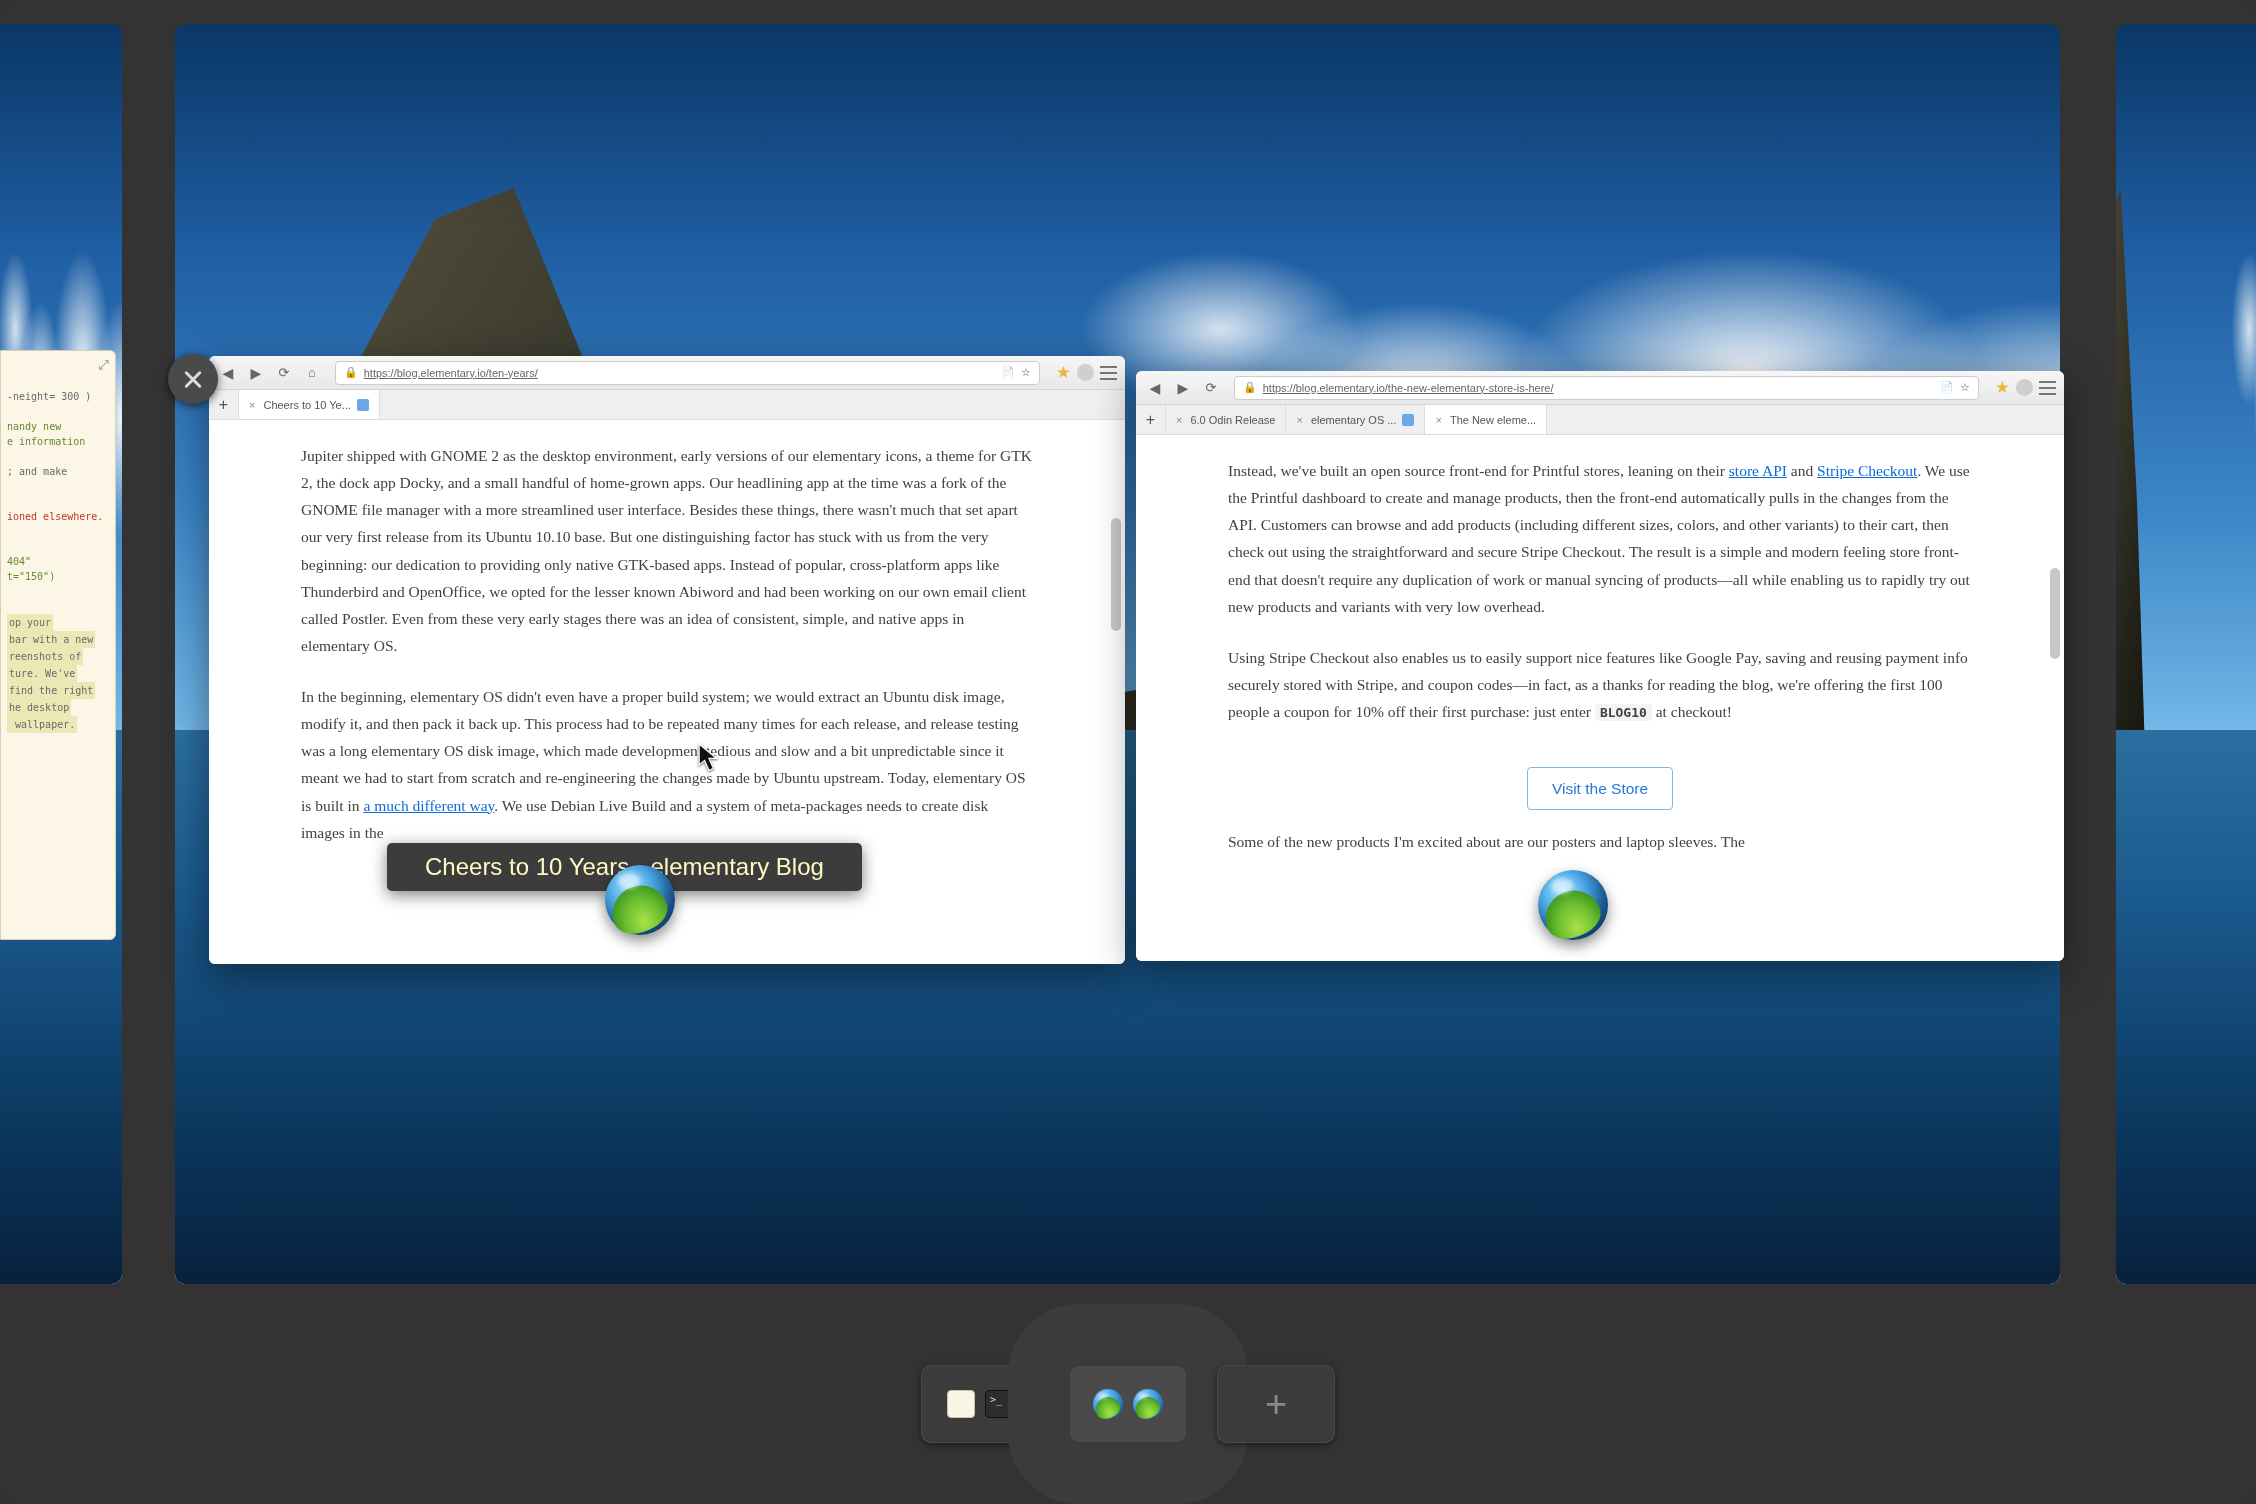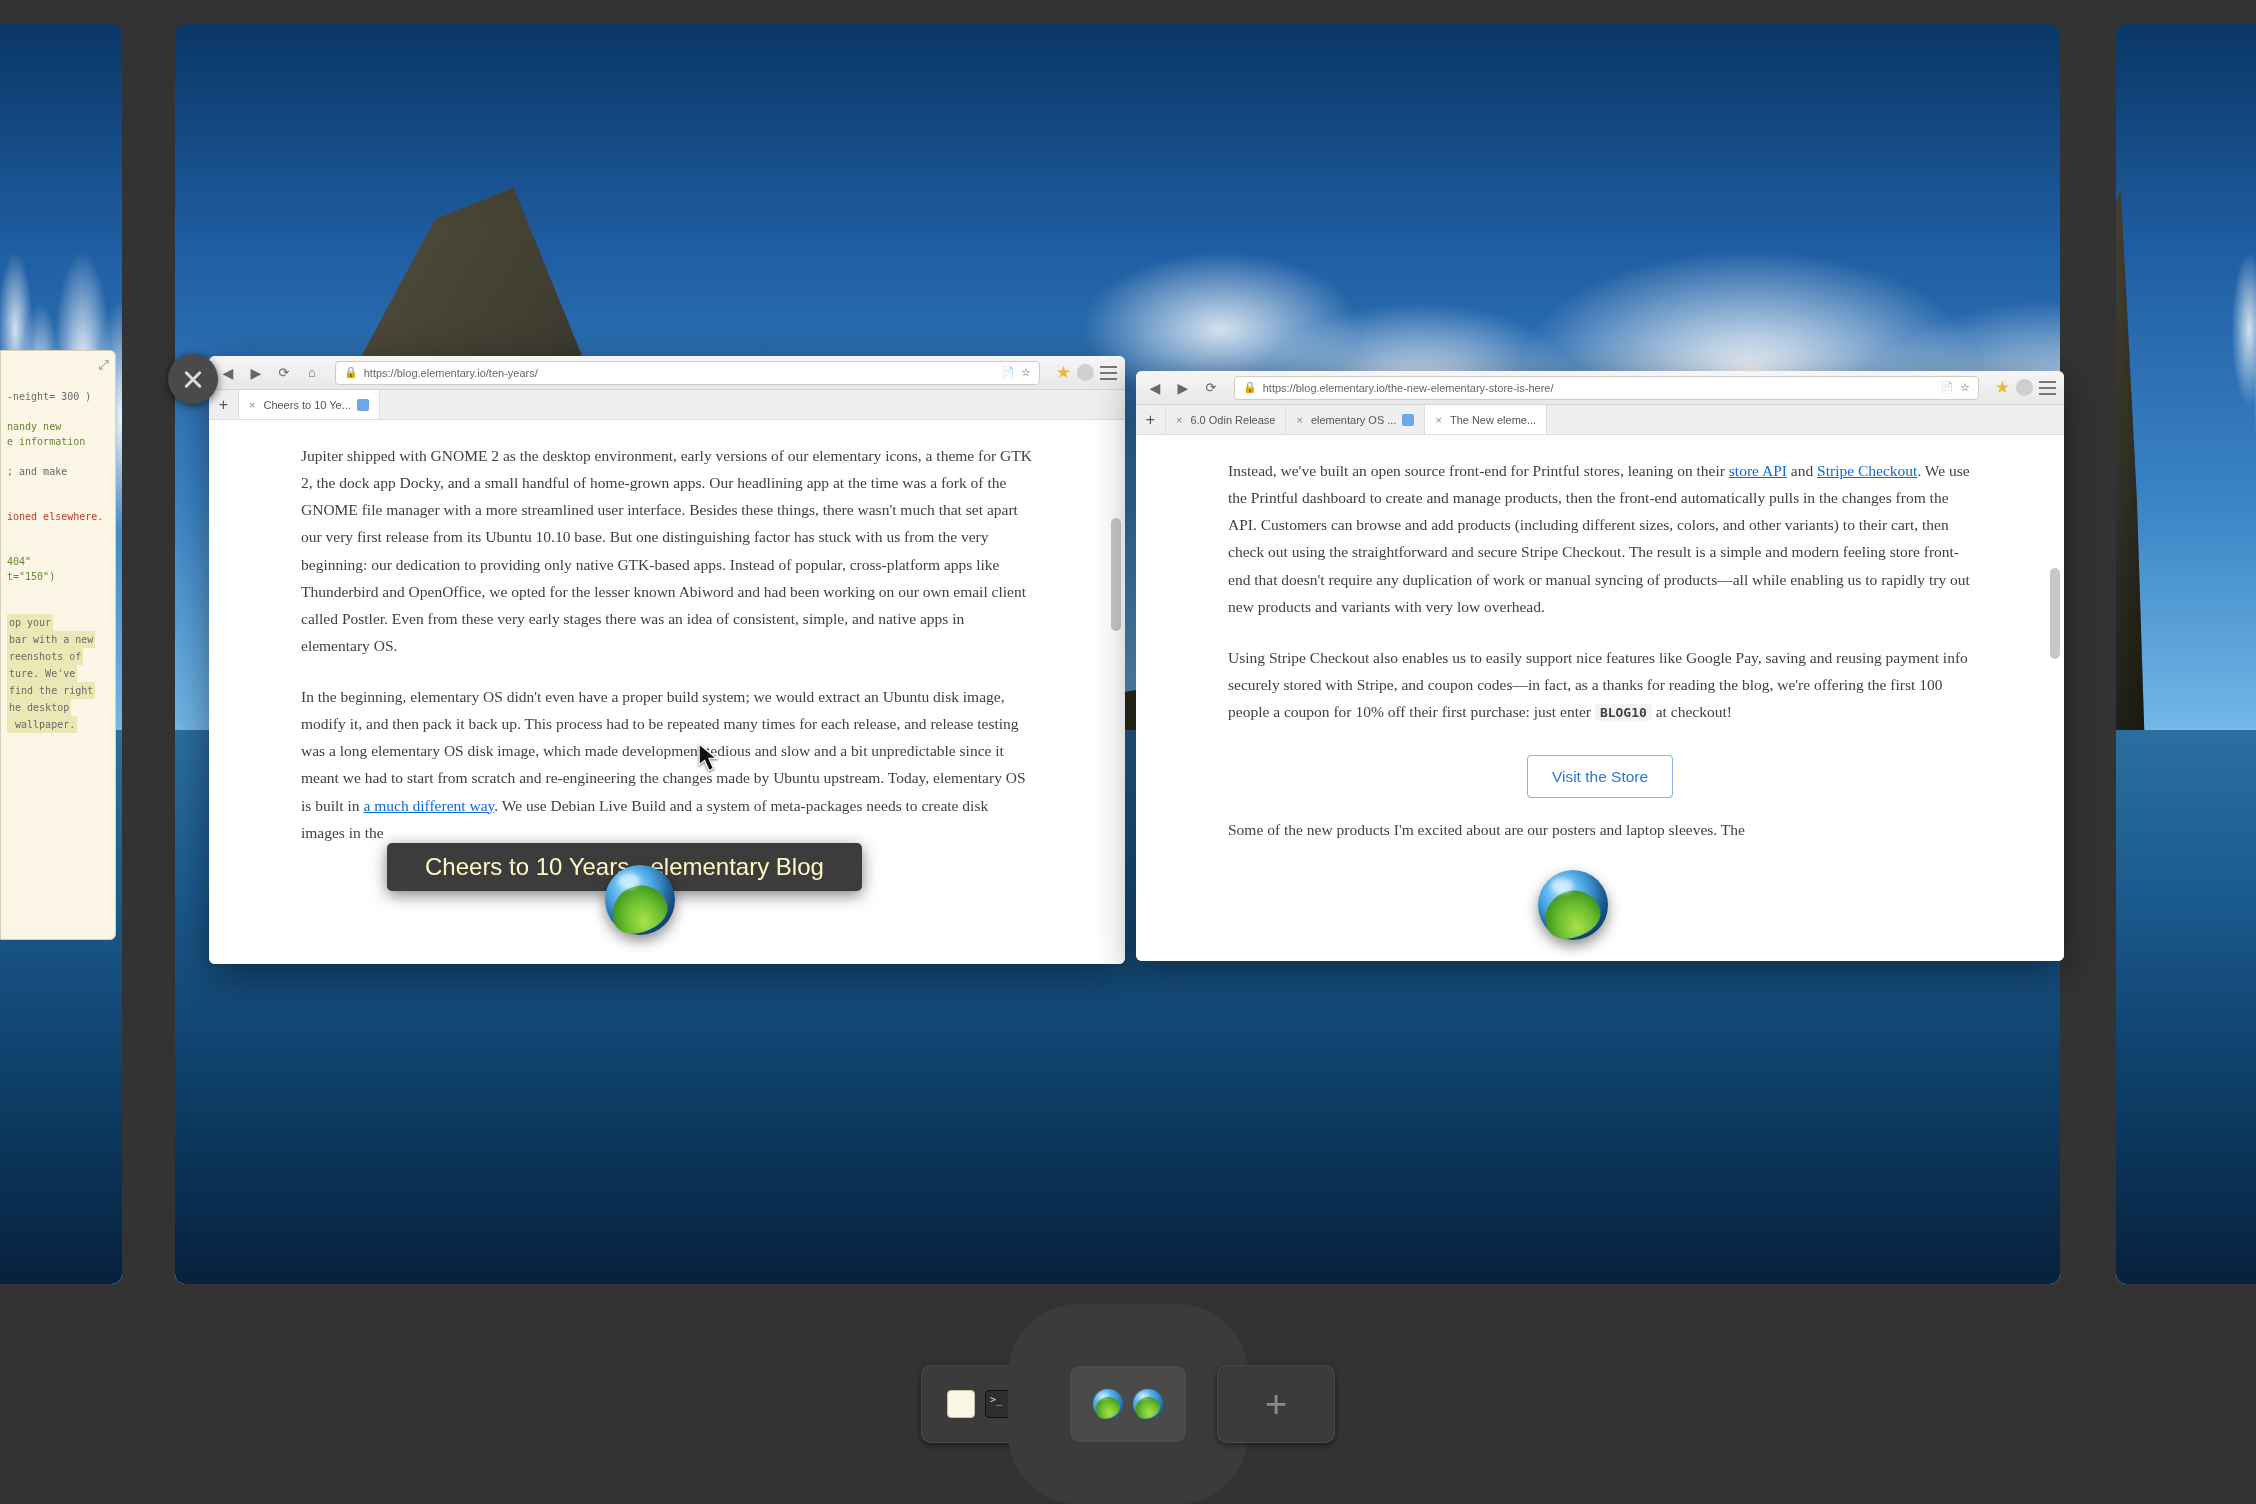--- a/index.html
+++ b/index.html
@@ -90,41 +90,41 @@
   font-size:13px; color:#555;
 }
 .toolbar .tbtn { width:22px;height:22px;display:flex;align-items:center;justify-content:center;border-radius:3px;cursor:default;color:#666;}
 .toolbar .url {
   flex:1; margin:0 6px; height:24px;
   background:#fff; border:1px solid #ccc; border-radius:4px;
   display:flex; align-items:center; gap:6px; padding:0 8px;
   font-size:11px; color:#666;
 }
 .toolbar .url .lock{color:#2a9d3f;font-size:11px;}
-.toolbar .url .txt{flex:1;}
+.toolbar .url .txt{flex:1;text-decoration:underline;}
 .toolbar .right-icons{display:flex;align-items:center;gap:6px;margin-left:4px;}
 .tabbar {
   height:30px; background:#efefef; border-bottom:1px solid #ddd;
   display:flex; align-items:stretch; font-size:11px;color:#555;
 }
 .tabbar .newtab{width:30px;display:flex;align-items:center;justify-content:center;color:#555;font-size:16px;border-right:1px solid #ddd;}
 .tabbar .tab{display:flex;align-items:center;gap:6px;padding:0 10px;border-right:1px solid #ddd;max-width:180px;}
 .tabbar .tab.active{background:#fff;}
 .tabbar .tab .x{color:#888;margin-right:2px;}
 .tabbar .tab .fav{width:12px;height:12px;background:#6aa8e8;border-radius:2px;}
 .content {
   flex:1; background:#fff; padding:22px 92px 0 92px;
   font-family: Georgia, "Times New Roman", serif;
   font-size:15.5px; line-height:1.75; color:#414141; overflow:hidden;
   position:relative;
 }
 .content p{margin-bottom:24px;}
 .content a{color:#0d6bd6;text-decoration:underline;}
 .content code{font-family:Menlo,Consolas,monospace;background:#f4f4f4;padding:1px 5px;border-radius:3px;font-size:13px;font-weight:bold;}
-.visit-btn{display:inline-block;margin:6px auto 0;border:1px solid #7fb4ef;color:#2878d8;padding:7px 24px;border-radius:4px;font-family:Arial;text-align:right;}
+.visit-btn{display:inline-block;margin:18px auto 0;border:1px solid #7fb4ef;color:#2878d8;padding:7px 24px;border-radius:4px;font-family:Arial;text-align:right;}
 .visit-wrap{text-align:center;margin:2px 0 18px}
 .win-scrollbar{position:absolute;right:4px;top:70px;bottom:4px;width:10px;}
 .win-scrollbar .thumb{position:absolute;right:0;width:10px;background:#c7c7c7;border-radius:5px;}
 
 
 .close-chip{
   position:absolute; left:168px; top:354px; width:50px;height:50px;
   border-radius:50%; background:#4a4a4a; box-shadow:0 2px 8px rgba(0,0,0,.6);
   display:flex;align-items:center;justify-content:center;
 }

